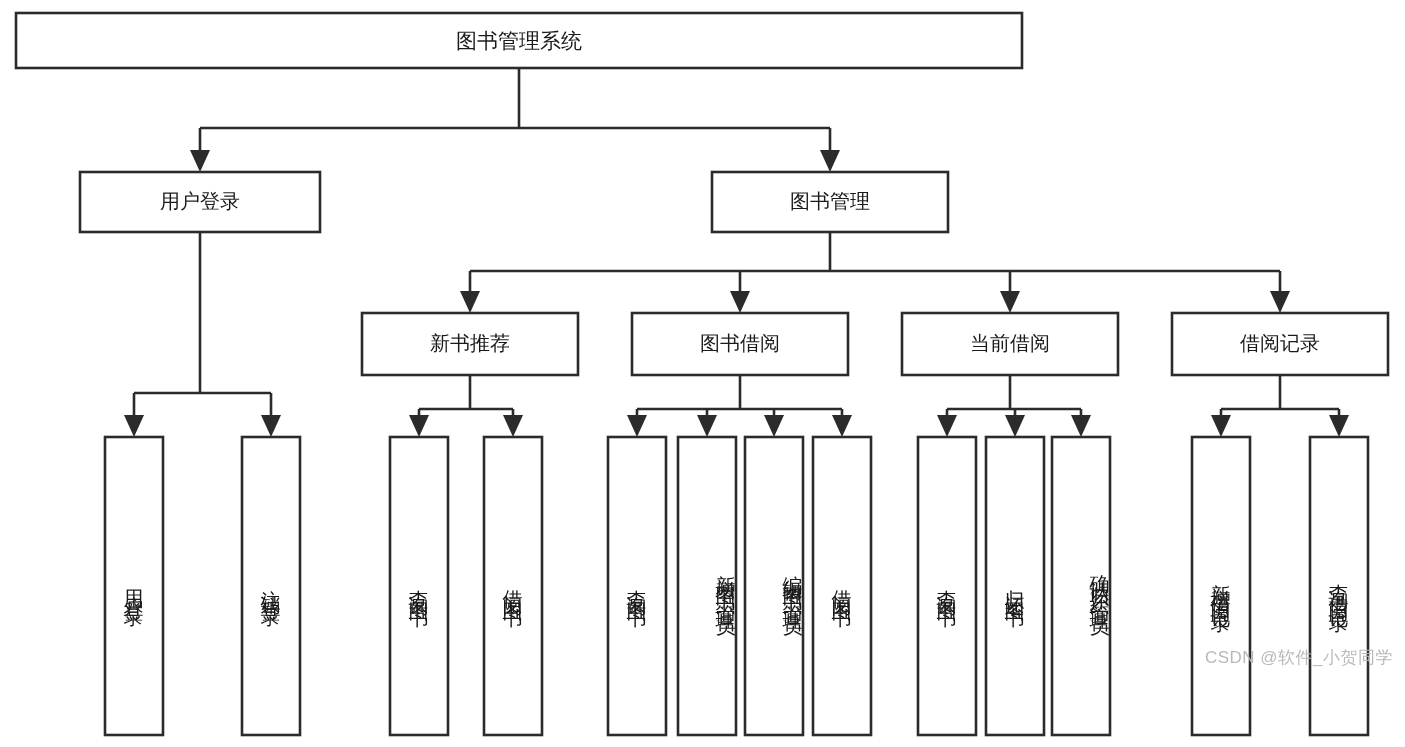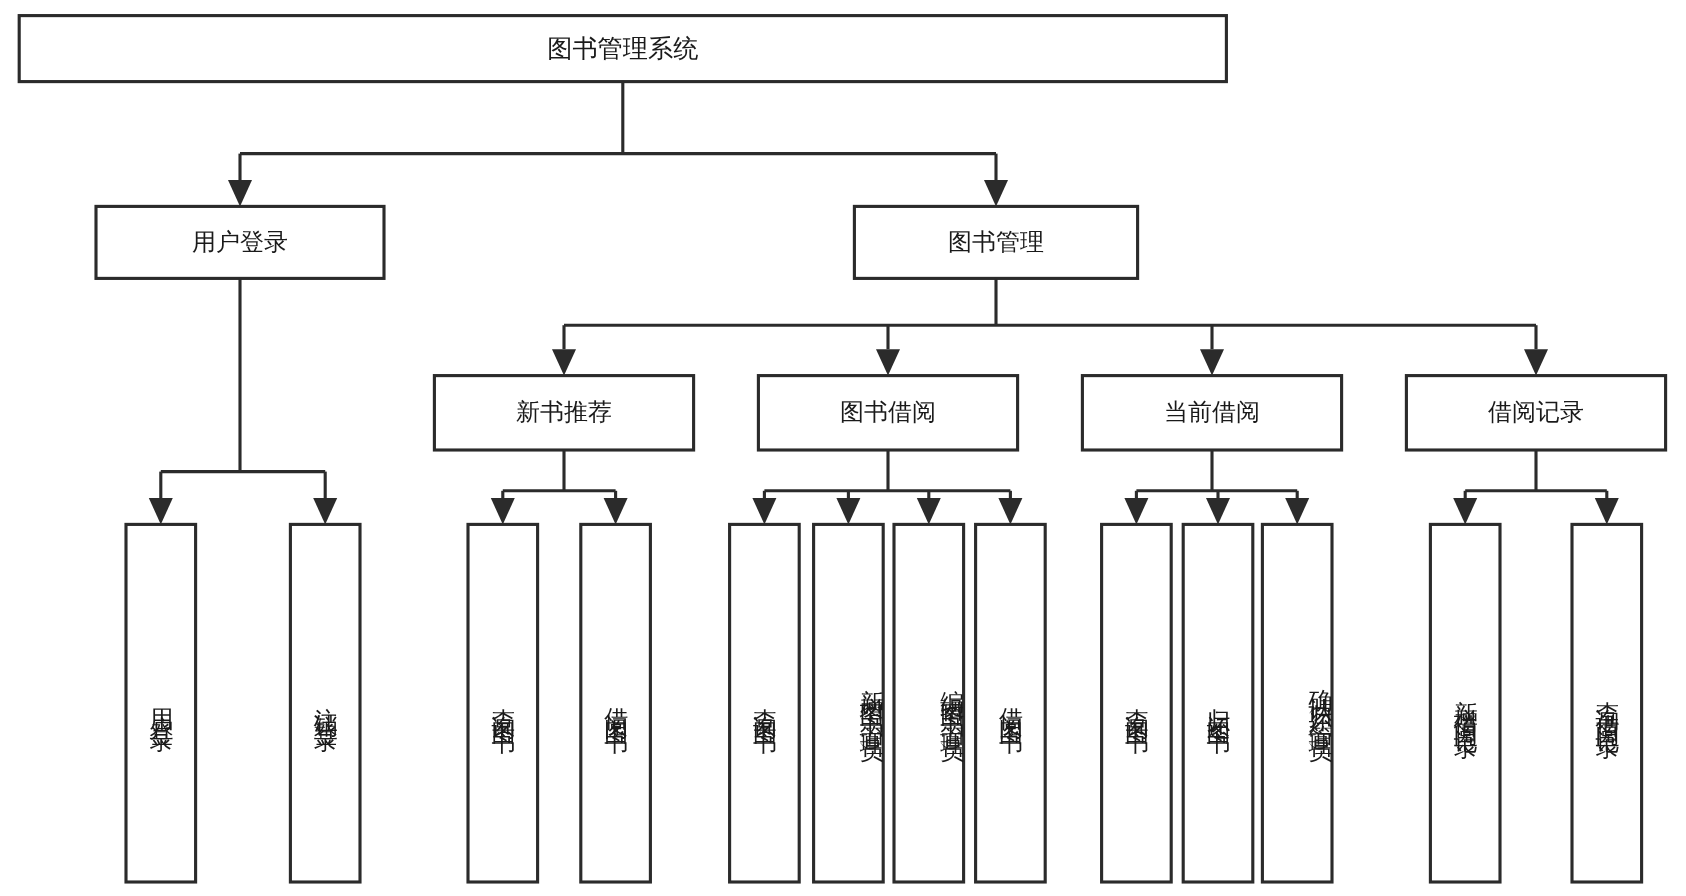--- a/index.html
+++ b/index.html
@@ -232,14 +232,15 @@
   <div class="leaf-label" style="left:918px; top:437px; width:58px; height:298px;">查询图书</div>
 
   <div class="leaf-label" style="left:986px; top:437px; width:58px; height:298px;">归还图书</div>
 
   <div class="leaf-label" style="left:1052px; top:440px; width:58px; height:292px; align-items:flex-start;">确认归还（管理员）</div>
 
   <div class="leaf-label" style="left:1192px; top:437px; width:58px; height:298px;">新增借阅记录</div>
 
   <div class="leaf-label" style="left:1310px; top:437px; width:58px; height:298px;">查询借阅记录</div>
 
+  <div class="watermark">CSDN @软件_小贺同学</div>
 
 </div>
 
 </body></html>

